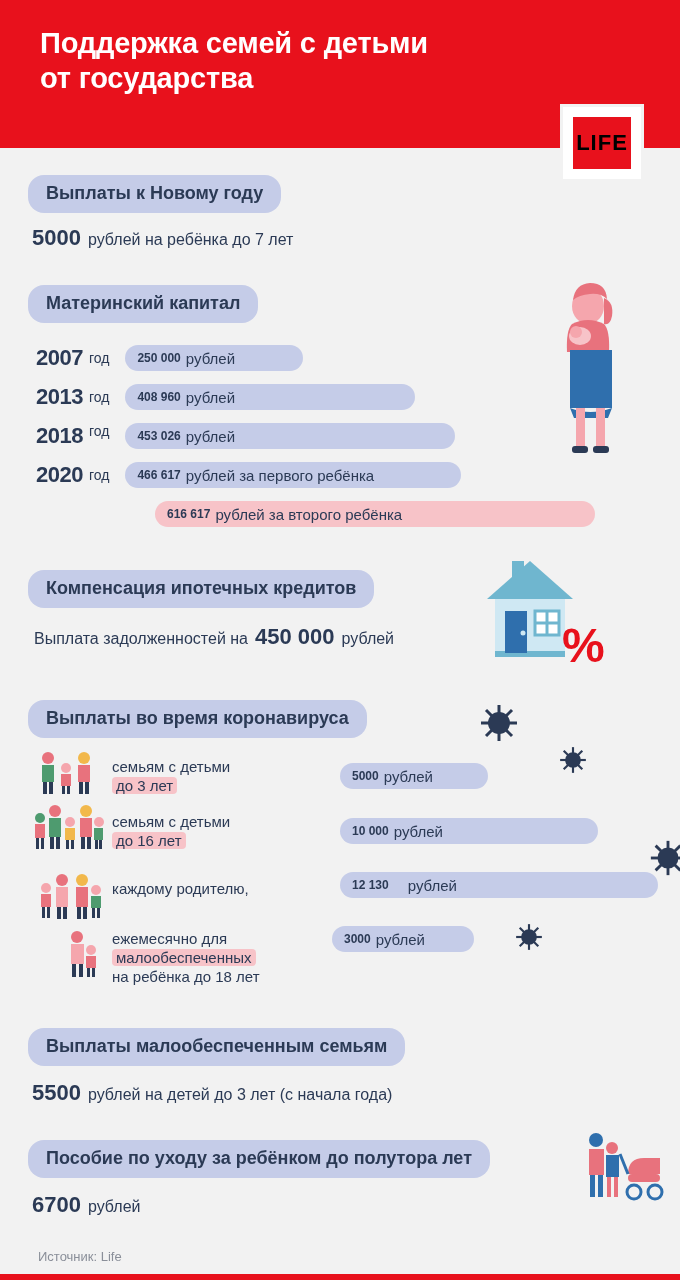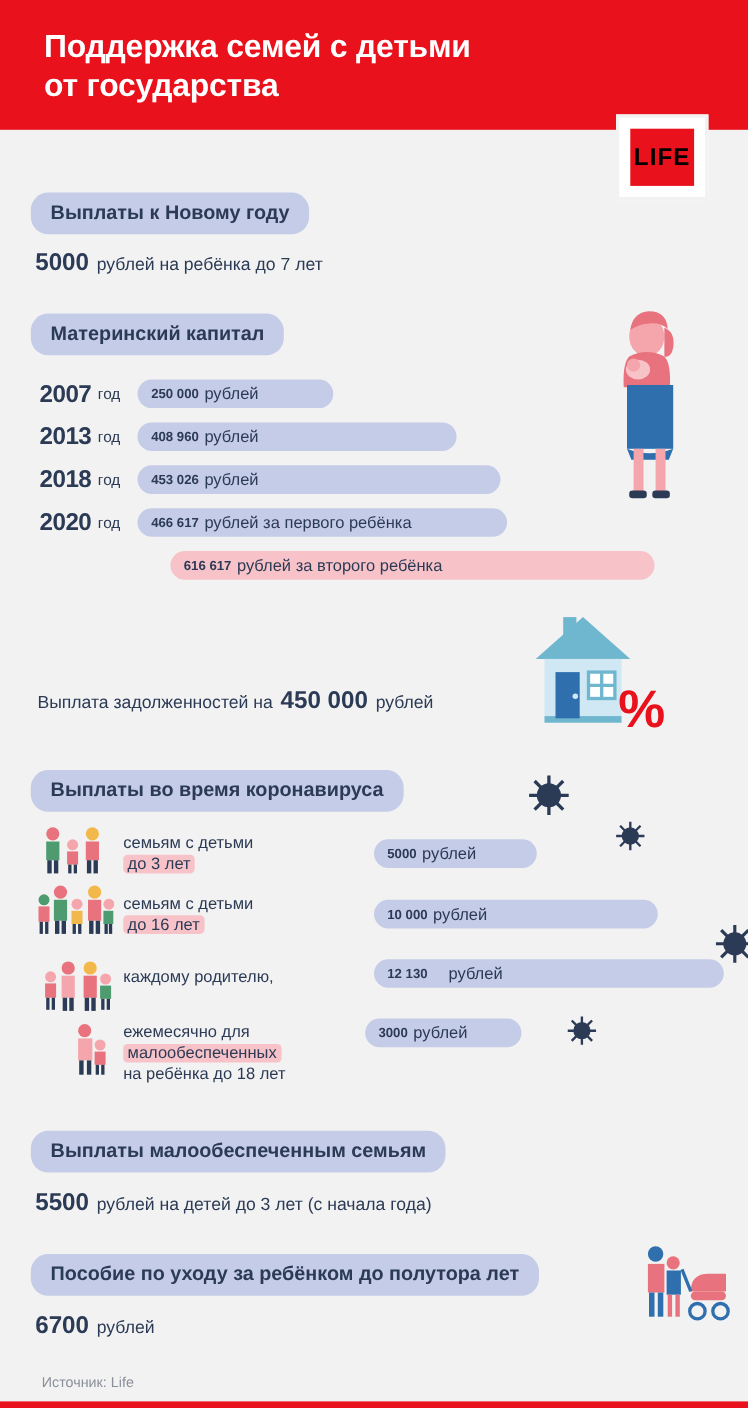--- a/index.html
+++ b/index.html
@@ -19,21 +19,21 @@
     width: 680px;
     height: 1280px;
     background: #f2f2f2;
     position: relative;
     overflow: hidden;
   }
 
   
   .header {
     background: #e8111c;
-    height: 118px;
+    height: 148px;
     position: relative;
     padding: 26px 36px 0 40px;
     box-sizing: border-box;
   }
   .header-title {
     color: #ffffff;
     font-size: 29px;
     font-weight: bold;
     line-height: 1.22;
     letter-spacing: -0.2px;
@@ -181,21 +181,21 @@
 
   <div class="abs" style="left:36px; top:384px; display:flex; align-items:center;">
     <span class="year">2013</span>
     <span class="year-lbl">год</span>
     <div class="pill" style="width:290px; margin-left:16px;">
       <b>408 960</b>
       <span>рублей</span>
     </div>
   </div>
 
-  <div class="abs" style="left:36px; top:423px; display:flex; align-items:center;">
+  <div class="abs" style="left:36px; top:423px; display:flex; ">
     <span class="year">2018</span>
     <span class="year-lbl">год</span>
     <div class="pill" style="width:330px; margin-left:16px;">
       <b>453 026</b>
       <span>рублей</span>
     </div>
   </div>
 
   <div class="abs" style="left:36px; top:462px; display:flex; align-items:center;">
     <span class="year">2020</span>
@@ -221,20 +221,23 @@
     <rect x="30" y="70" width="42" height="58" fill="#2f6fad"></rect>
     <path d="M30 128 q20 8 42 0 l-4 10 l-34 0 z" fill="#2f6fad"></path>
     <rect x="36" y="128" width="9" height="42" fill="#f5a6ad"></rect>
     <rect x="56" y="128" width="9" height="42" fill="#f5a6ad"></rect>
     <rect x="32" y="166" width="16" height="7" rx="3" fill="#2b3a55"></rect>
     <rect x="53" y="166" width="16" height="7" rx="3" fill="#2b3a55"></rect>
     <ellipse cx="40" cy="56" rx="11" ry="9" fill="#f7c3c8"></ellipse>
     <circle cx="36" cy="52" r="6" fill="#f5a6ad"></circle>
   </svg>
 
+  <div class="abs" style="left:28px; top:570px;">
+    <div class="sec-head">Компенсация ипотечных кредитов</div>
+  </div>
   <div class="abs" style="left:34px; top:624px; display:flex; align-items:baseline;">
     <span class="row-light">Выплата задолженностей на</span>
     <span class="row-strong" style="margin-left:7px;">450 000</span>
     <span class="row-light" style="margin-left:7px;">рублей</span>
   </div>
 
   <svg class="abs" style="left:475px; top:555px;" width="110" height="110" viewBox="0 0 110 110">
     <rect x="37" y="6" width="12" height="18" fill="#6fb6cf"></rect>
     <polygon points="55,6 12,44 98,44" fill="#6fb6cf"></polygon>
     <rect x="20" y="44" width="70" height="54" fill="#cfe8f3"></rect>

